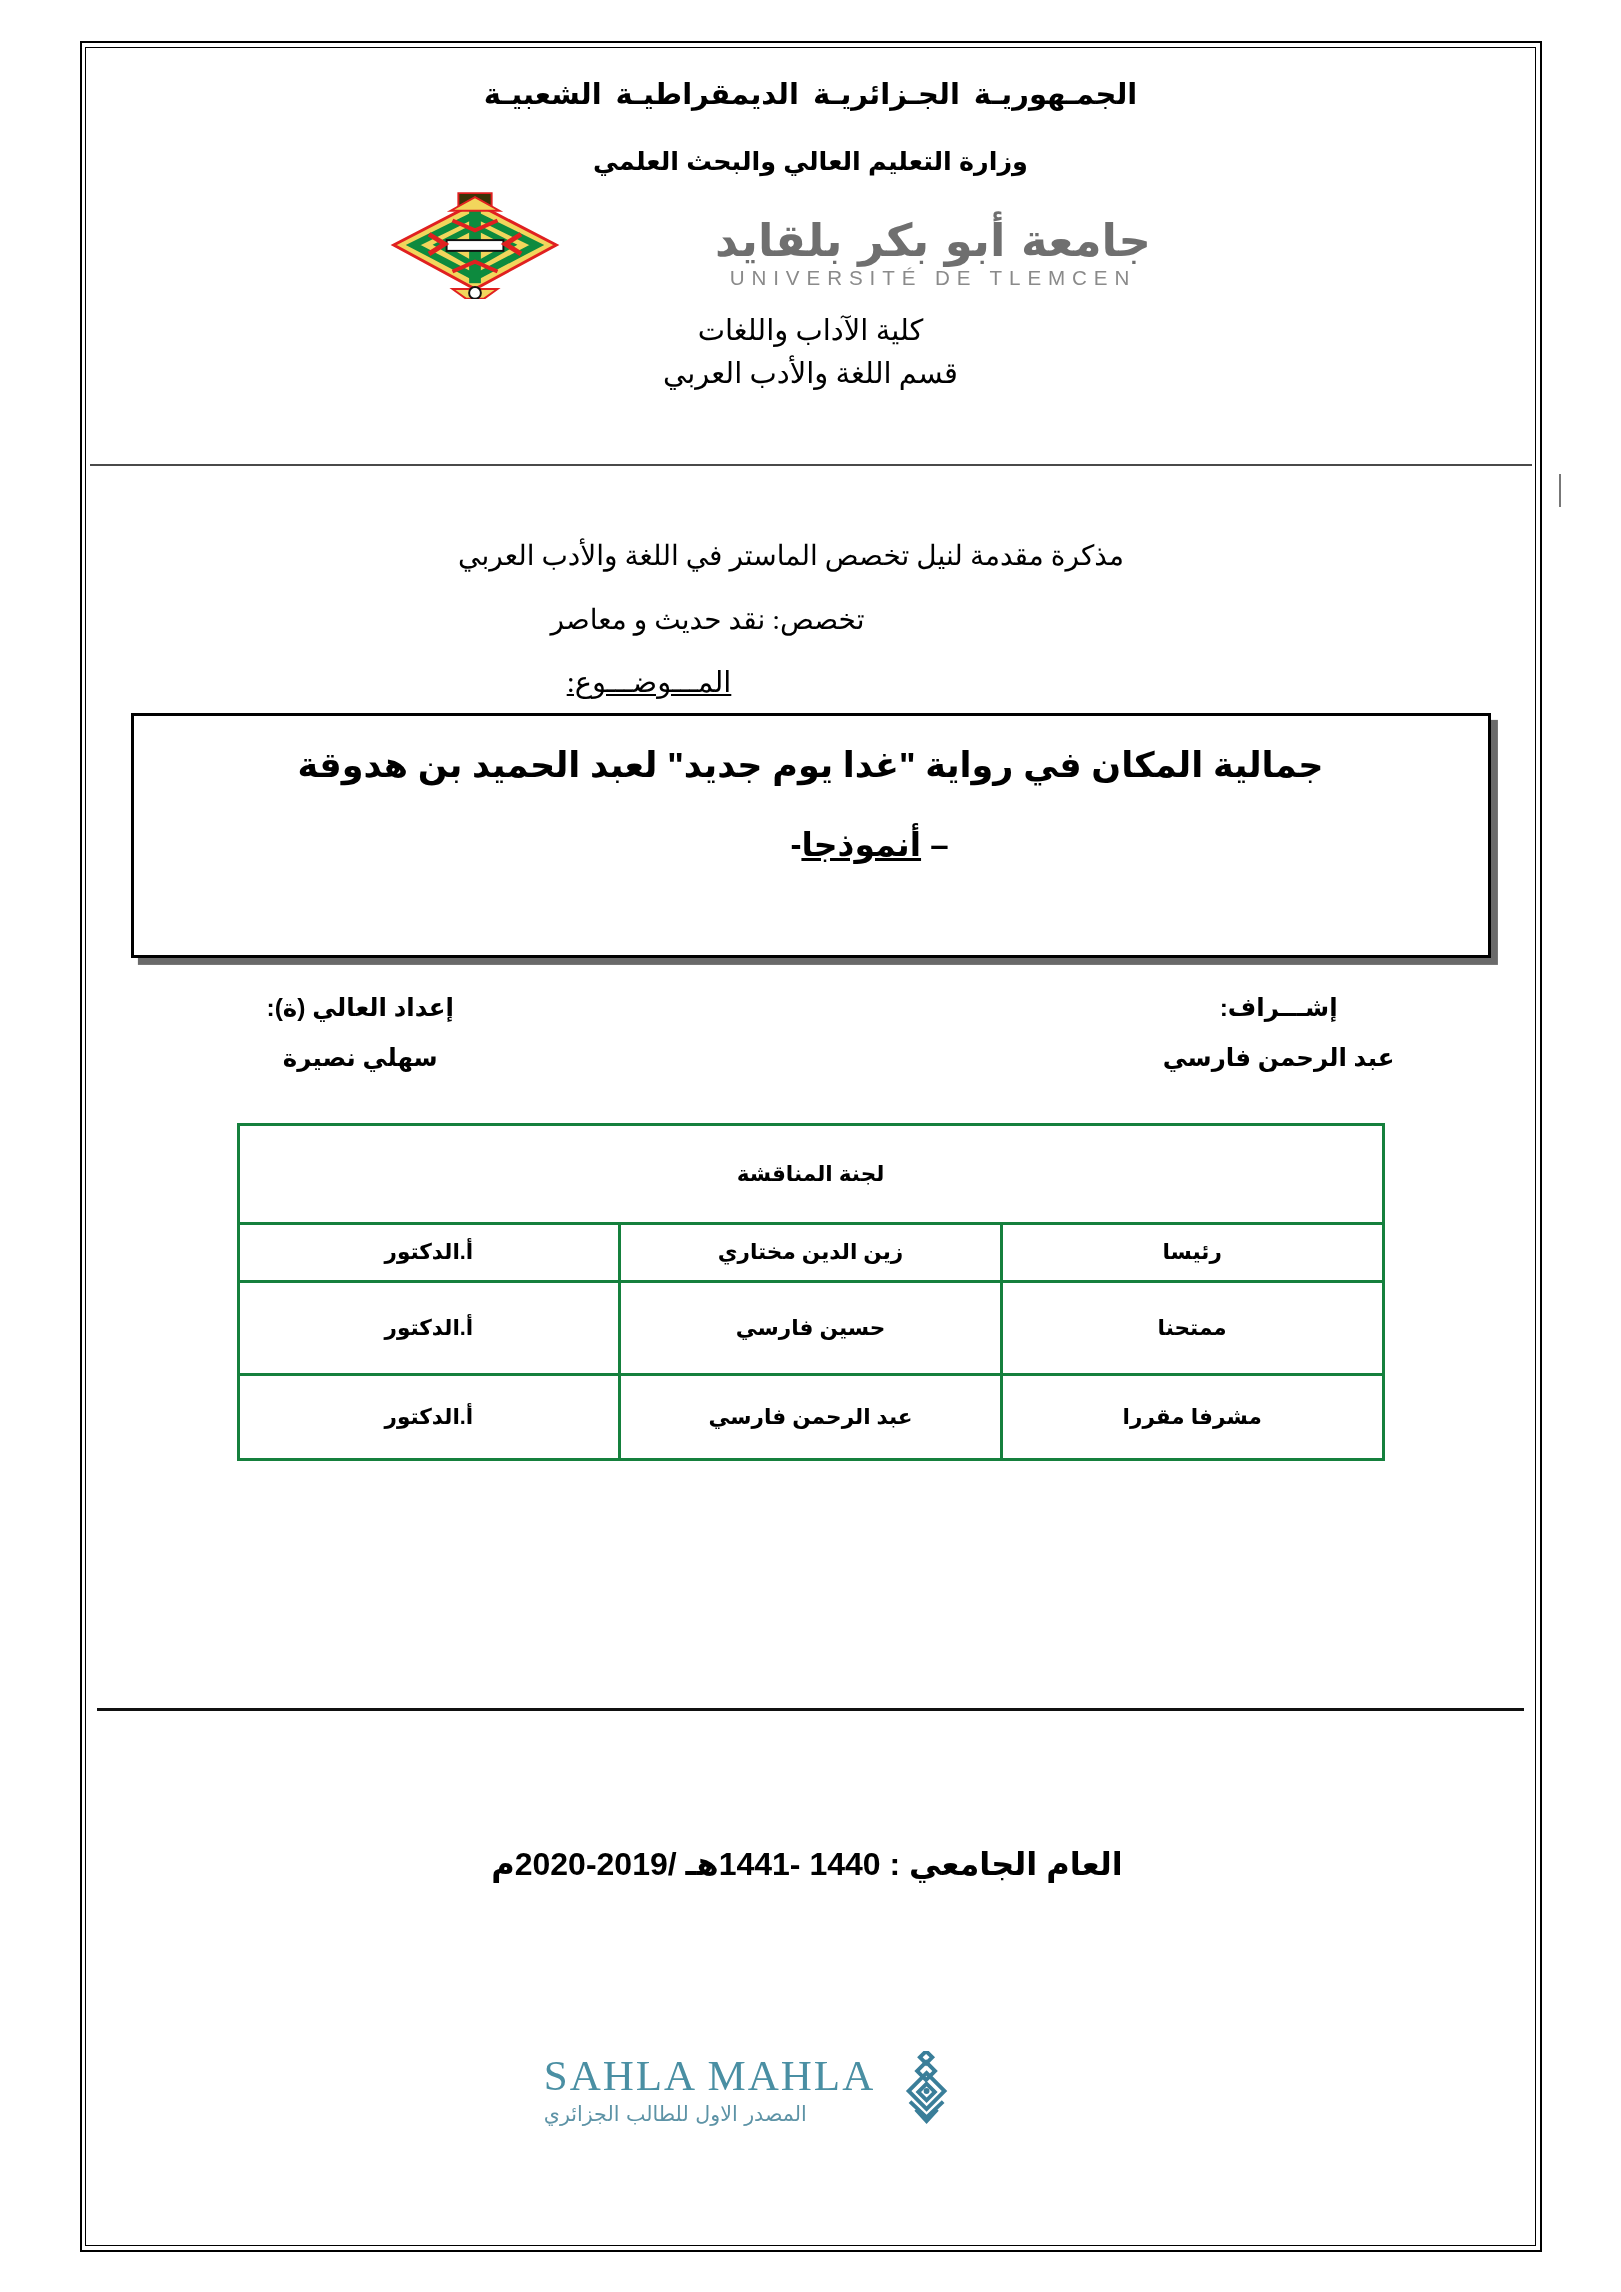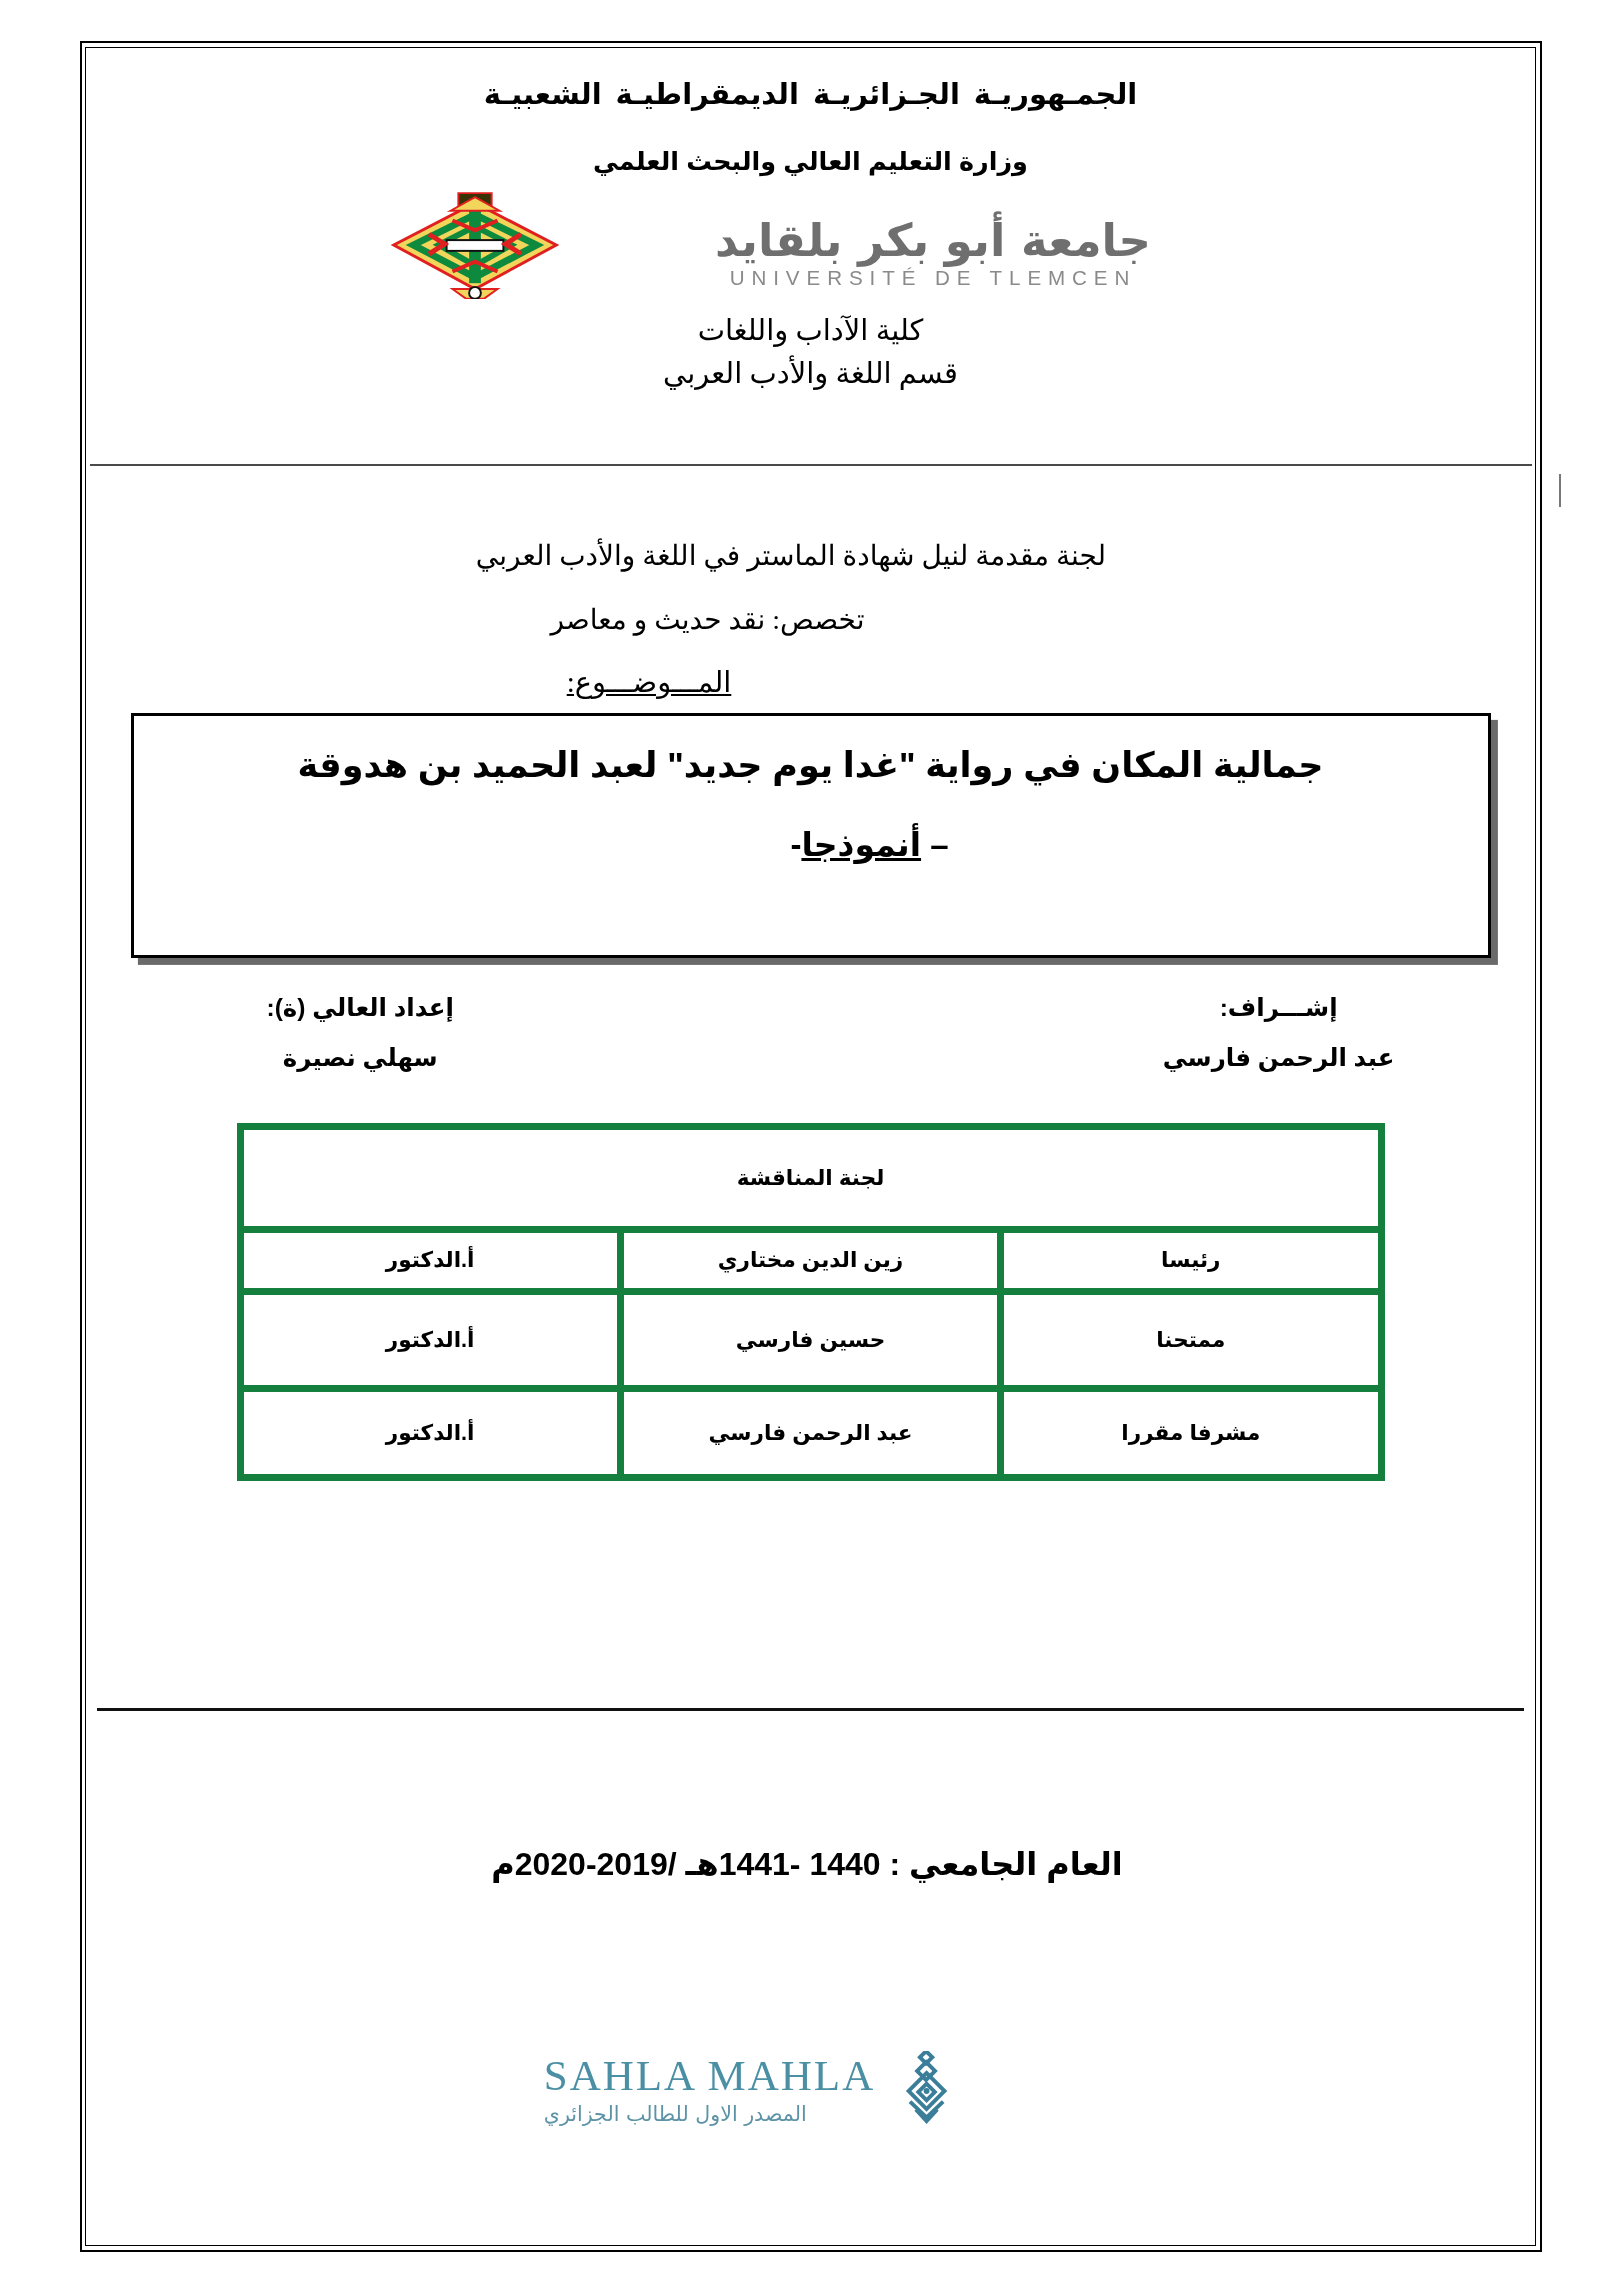--- a/index.html
+++ b/index.html
@@ -225,21 +225,21 @@
   
   .jury-wrap {
     margin: 51px 147px 0 147px;
   }
   table.jury {
     width: 100%;
     border-collapse: collapse;
     table-layout: fixed;
   }
   table.jury td {
-    border: 7px solid #15803d;
+    border: 3px solid #15803d;
     text-align: center;
     vertical-align: middle;
     font-family: "Liberation Sans", "DejaVu Sans", sans-serif;
     font-weight: bold;
     font-size: 21.6px;
     padding: 5.9px 3.9px;
   }
   td.jury-head {
     font-size: 16.7px;
     height: 84px;
@@ -356,21 +356,21 @@
       <div class="faculty-line">كلية الآداب واللغات</div>
 
       <div class="dept-line">قسم اللغة والأدب العربي</div>
     </div>
 
     <div class="rule-thick rule-header"></div>
     <div class="side-tick"></div>
 
     <div class="body-block">
 
-      <div class="degree-line">لجنة مقدمة لنيل شهادة الماستر في اللغة والأدب العربي</div>
+      <div class="degree-line">مذكرة مقدمة لنيل تخصص الماستر في اللغة والأدب العربي</div>
 
       <div class="spec-line">تخصص: نقد حديث و معاصر</div>
 
       <div class="subject-label">
         <u>المـــوضـــوع:</u>
       </div>
 
       <div class="title-box">
         <div class="title-main">جمالية المكان في رواية "غدا يوم جديد"  لعبد الحميد بن هدوقة</div>
         <div class="title-sub">

